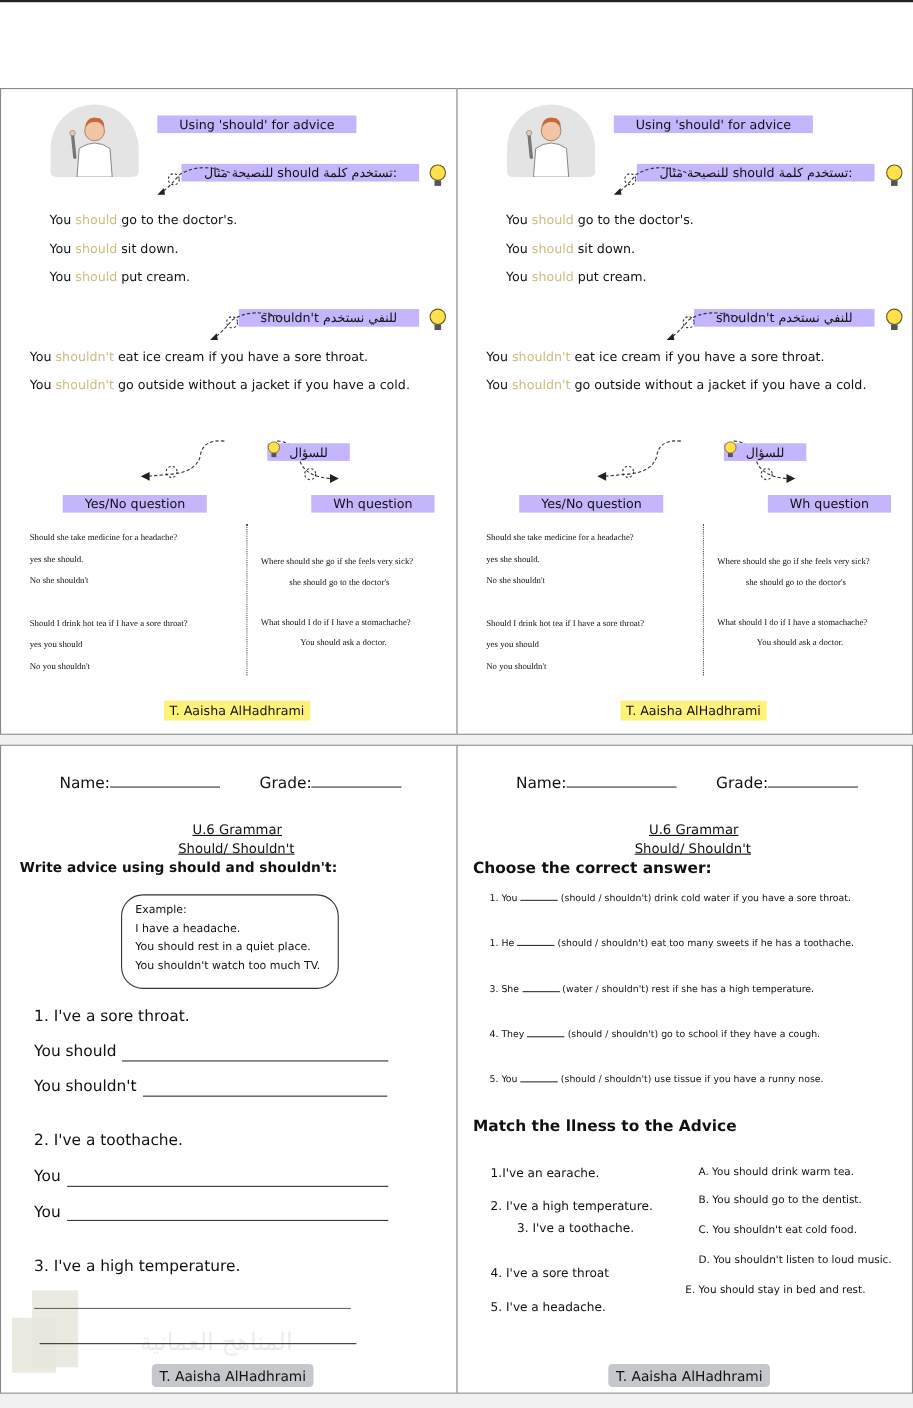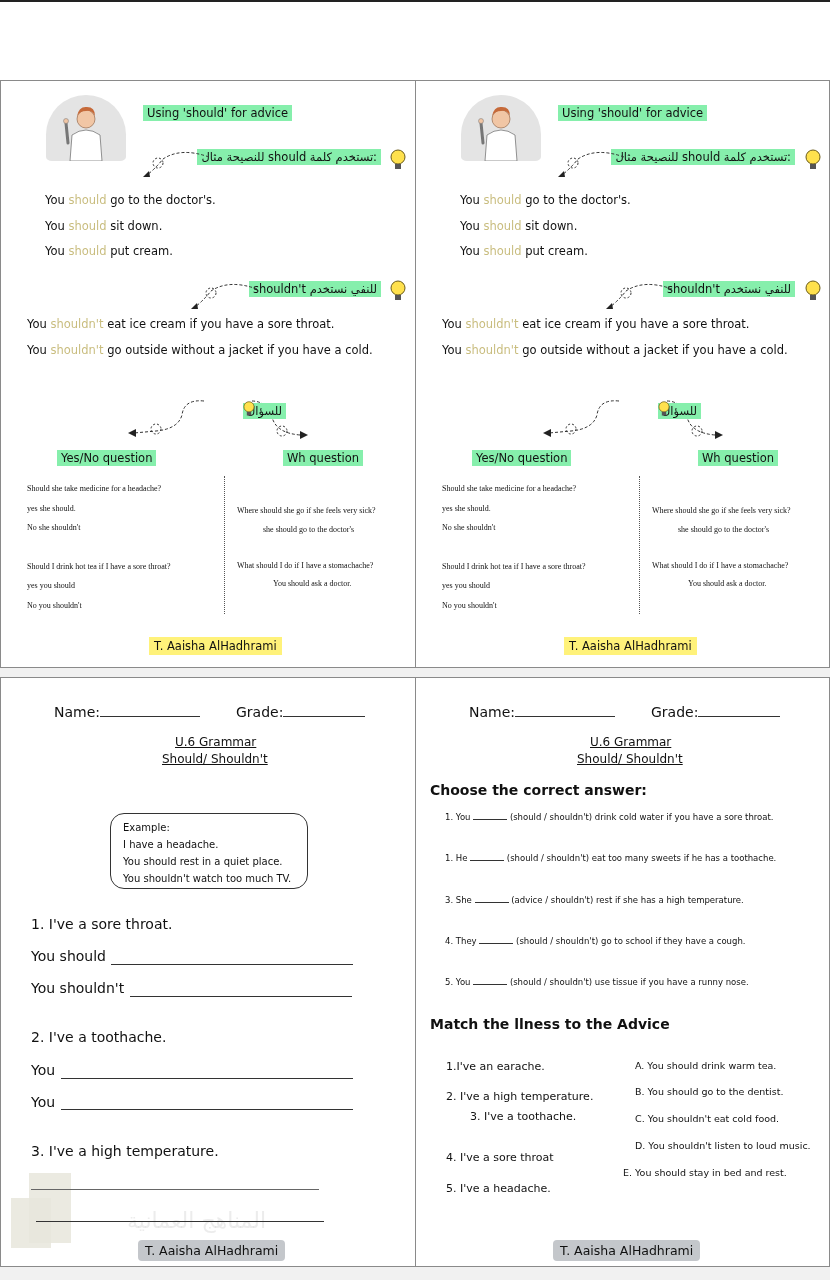--- a/index.html
+++ b/index.html
@@ -6,40 +6,40 @@
   body {
     width: 830px; height: 1280px; background: #ffffff; position: relative;
     font-family: "DejaVu Sans", sans-serif; color: #111; overflow: hidden;
   }
   .topline { position: absolute; left: 0; top: 0; width: 830px; height: 2px; background: #222; }
   .gap-band { position: absolute; left: 0; width: 830px; background: #f1f1f1; }
   .panel {
     position: absolute; background: #fff; border: 1px solid #8a8a8a; box-sizing: border-box; overflow: hidden;
   }
   .abs { position: absolute; white-space: nowrap; }
-  .hl { background: #86efac; padding: 1px 4px; }
+  .hl { background: #c4b5fd; padding: 1px 20px; }
   .should { color: #c9bd7f; }
   .f13 { font-size: 11.5px; }
   .f8 { font-size: 8px; font-family: Liberation Serif, serif; }
   .bold { font-weight: bold; }
   .rtl { direction: rtl; unicode-bidi: plaintext; margin-left: 40px; }
   .avatar {
     position: absolute; width: 80px; height: 66px; border-radius: 50% 50% 6px 6px / 60% 60% 4px 4px;
     background: #e4e4e4; overflow: hidden;
   }
   .bulb { position: absolute; width: 22px; height: 26px; }
   .vdots { position: absolute; width: 0; border-left: 1px dotted #555; }
   .author-y { position: absolute; background: #fff27a; font-size: 11.5px; padding: 2px 5px; }
   .author-g {
     position: absolute; background: #c4c7cb; border-radius: 4px; font-size: 12.5px; padding: 3px 7px;
     font-family: "DejaVu Sans", sans-serif; color: #111;
   }
   .ws { font-family: "DejaVu Sans", sans-serif; }
   .blank { display: inline-block; border-bottom: 1px solid #333; vertical-align: baseline; }
-  .ul { text-decoration: underline; }
+  .ul { text-decoration: underline; margin-top: 12px; }
   .ex-box {
     position: absolute; border: 1.2px solid #333; border-radius: 14px; box-sizing: border-box;
     padding: 5px 12px; font-size: 10px; line-height: 17px;
   }
   .line { position: absolute; height: 0; border-top: 1px solid #333; }
   .watermark { position: absolute; color: rgba(180,180,180,0.25); font-size: 22px; }
   .wm-sq { position: absolute; background: #e7e6dc; opacity: 0.85; }
 </style>
 </head>
 <body>
@@ -223,22 +223,23 @@
 
 <div class="panel" style="left:0;top:677px;width:416px;height:590px;">
   <div class="abs ws" style="left:53px;top:26px;font-size:14px;">
     <span>Name:</span><span class="blank" style="width:100px;"></span>
   </div>
   <div class="abs ws" style="left:235px;top:26px;font-size:14px;">
     <span>Grade:</span><span class="blank" style="width:82px;"></span>
   </div>
   <div class="abs ul ws" style="left:174px;top:57px;font-size:12px;">U.6 Grammar </div>
   <div class="abs ul ws" style="left:161px;top:74px;font-size:12px;">Should/ Shouldn't </div>
-
-  <div class="ex-box" style="left:109px;top:135px;width:198px;height:76px;">
+  <div class="abs ws bold" style="left:17px;top:103px;font-size:12.5px;">Write  advice using should  and shouldn't:</div>
+
+  <div class="ex-box" style="left:109px;top:135px;width:198px;height:86px;border-radius:20px;">
     <div>Example:</div>
     <div>I have a headache.</div>
     <div>You should rest in a quiet place.</div>
     <div>You shouldn't watch too much TV.</div>
   </div>
 
   <div class="abs" style="left:30px;top:238px;font-size:14px;">1. I've a sore throat.</div>
   <div class="abs" style="left:30px;top:270px;font-size:14px;">You should</div>
   <div class="line" style="left:110px;top:286px;width:242px;"></div>
   <div class="abs" style="left:30px;top:302px;font-size:14px;">You shouldn't</div>
@@ -271,21 +272,21 @@
   <div class="abs ul ws" style="left:161px;top:74px;font-size:12px;">Should/ Shouldn't </div>
   <div class="abs ws bold" style="left:14px;top:104px;font-size:14px;">Choose the correct answer:</div>
 
   <div class="abs" style="left:29px;top:134px;font-size:8.5px;">
     <span>1. You</span> <span class="blank" style="width:34px;"></span> <span>(should / shouldn't) drink cold water if you have a sore throat.</span>
   </div>
   <div class="abs" style="left:29px;top:175px;font-size:8.5px;">
     <span>1. He</span> <span class="blank" style="width:34px;"></span> <span>(should / shouldn't) eat too many sweets if he has a toothache.</span>
   </div>
   <div class="abs" style="left:29px;top:217px;font-size:8.5px;">
-    <span>3. She</span> <span class="blank" style="width:34px;"></span> <span>(advice / shouldn't) rest if she has a high temperature.</span>
+    <span>3. She</span> <span class="blank" style="width:34px;"></span> <span>(water / shouldn't) rest if she has a high temperature.</span>
   </div>
   <div class="abs" style="left:29px;top:258px;font-size:8.5px;">
     <span>4. They</span> <span class="blank" style="width:34px;"></span> <span>(should / shouldn't) go to school if they have a cough.</span>
   </div>
   <div class="abs" style="left:29px;top:299px;font-size:8.5px;">
     <span>5. You</span> <span class="blank" style="width:34px;"></span> <span>(should / shouldn't) use tissue if you have a runny nose.</span>
   </div>
 
   <div class="abs ws bold" style="left:14px;top:338px;font-size:14px;">Match the llness to the Advice</div>
 

